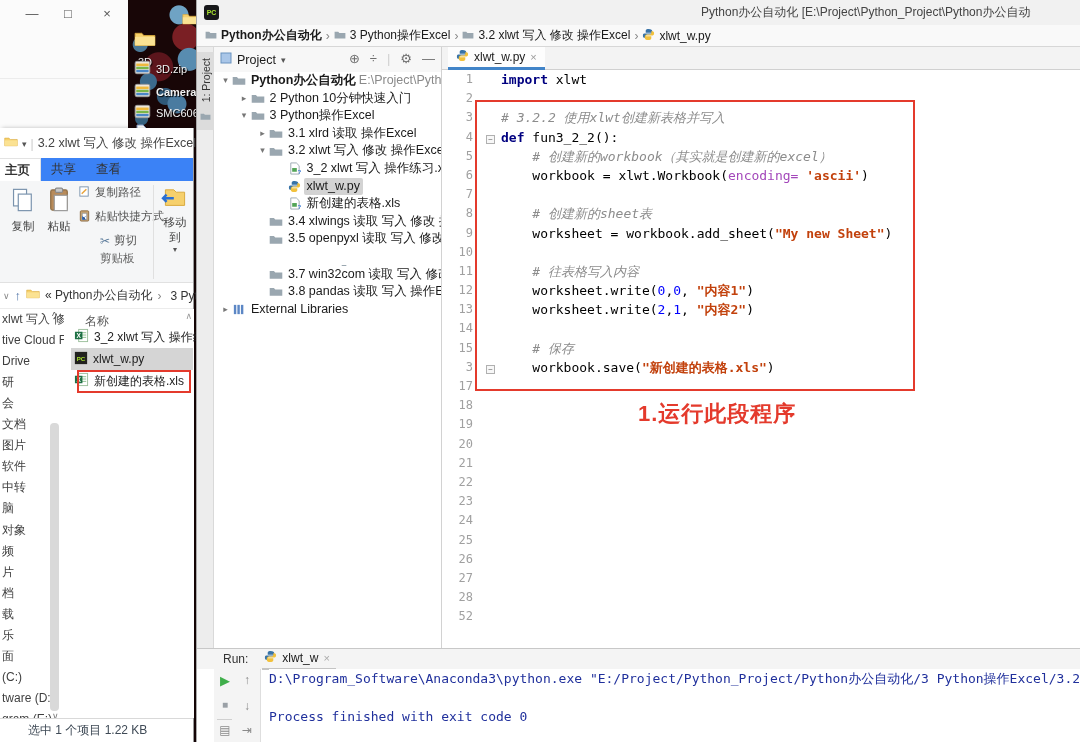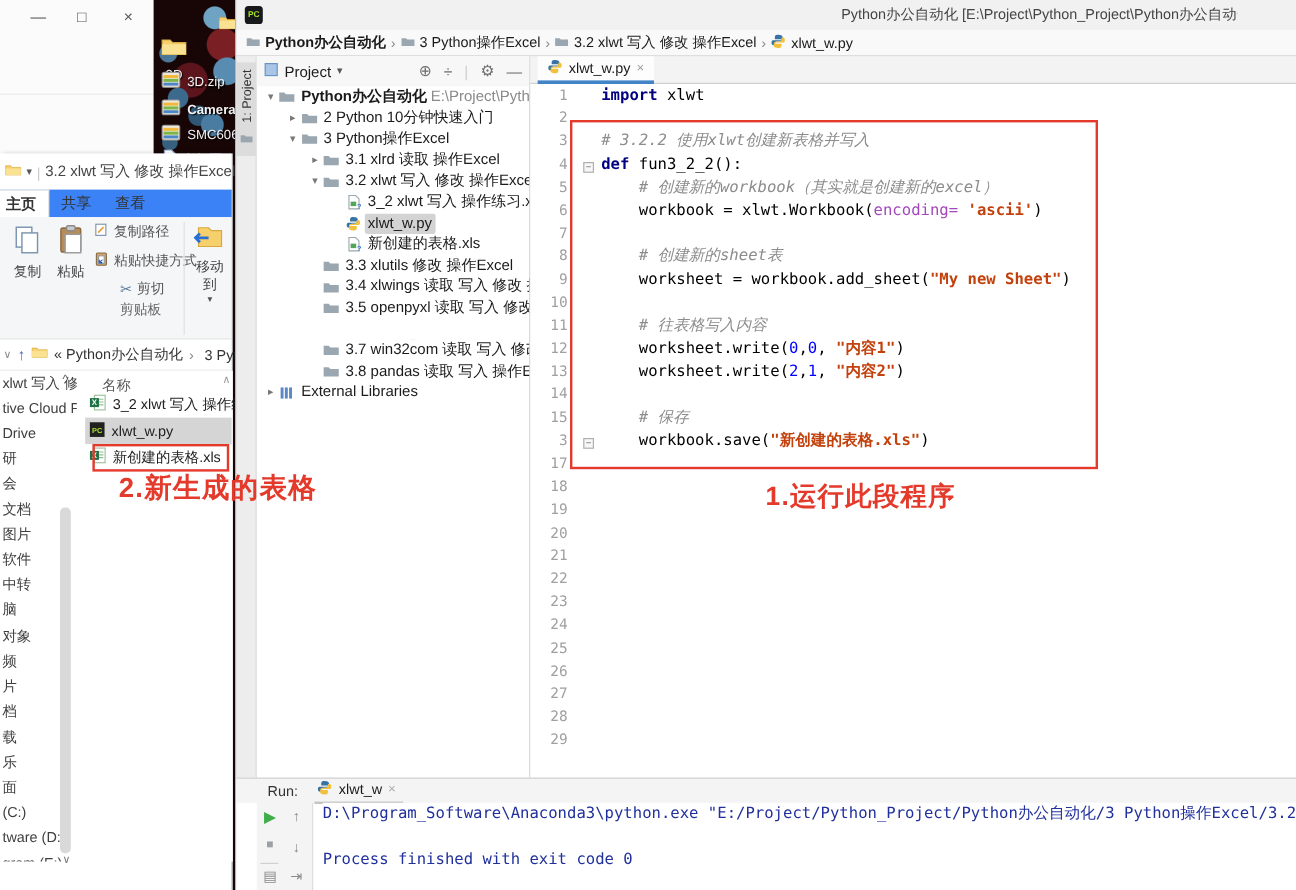--- a/index.html
+++ b/index.html
@@ -323,20 +323,23 @@
                 <line x1="7" y1="5" x2="13" y2="5" stroke="#8fc08f"></line>
                 <line x1="7" y1="7.5" x2="13" y2="7.5" stroke="#8fc08f"></line>
                 <line x1="7" y1="10" x2="13" y2="10" stroke="#8fc08f"></line>
                 <rect x="1" y="4" width="8" height="8" fill="#1e7145"></rect>
                 <text x="5" y="10.4" fill="#fff" font-size="7" text-anchor="middle" font-weight="bold">X</text>
               </svg></span>
             <span>新创建的表格.xls</span>
           </div>
         </div>
     </div>
+    <div class="ex-status">
+      <span>选中 1 个项目   1.22 KB</span>
+    </div>
   </div>
 
   <div class="pycharm">
     <div class="pc-titlebar">
       <div class="pc-logo">PC</div>
       <div class="pc-title">Python办公自动化 [E:\Project\Python_Project\Python办公自动化] - ...\xlwt_w.py</div>
     </div>
     <div class="pc-crumbbar" id="pc-crumbs">
         <span class="crumb">
           <span><svg width="12" height="9.600000000000001" viewBox="0 0 20 16">
@@ -467,29 +470,20 @@
           <div class="tree-row" style="padding-left: 60.5px;">
             <span class="chev"></span>
             <span class="ticon">
               <svg width="13" height="13" viewBox="0 0 14 14">
                 <path d="M3 1 h6 l3 3 v9 H3 z" fill="#fff" stroke="#9aa7b0"></path>
                 <rect x="4.5" y="6.5" width="5" height="4" fill="#53a557"></rect>
                 <text x="10.2" y="13" font-size="6.5" fill="#3b7bd4" font-weight="bold">?</text>
               </svg>
             </span>
             <span class="twrap"><span class="tlabel">新创建的表格.xls</span></span>
-          </div>
-          <div class="tree-row" style="padding-left: 42px;">
-            <span class="chev"></span>
-            <span class="ticon">
-              <svg width="14" height="11.200000000000001" viewBox="0 0 20 16">
-                <path d="M1 3 h6 l2 2 h10 v9 H1 z" fill="#9aa7b0"></path>
-              </svg>
-            </span>
-            <span class="twrap"><span class="tlabel">3.3 xlutils 修改 操作Excel</span></span>
           </div>
           <div class="tree-row" style="padding-left: 42px;">
             <span class="chev"></span>
             <span class="ticon">
               <svg width="14" height="11.200000000000001" viewBox="0 0 20 16">
                 <path d="M1 3 h6 l2 2 h10 v9 H1 z" fill="#9aa7b0"></path>
               </svg>
             </span>
             <span class="twrap"><span class="tlabel">3.4 xlwings 读取 写入 修改 操作Exc</span></span>
           </div>
@@ -579,21 +573,21 @@
           <div>19</div>
           <div>20</div>
           <div>21</div>
           <div>22</div>
           <div>23</div>
           <div>24</div>
           <div>25</div>
           <div>26</div>
           <div>27</div>
           <div>28</div>
-          <div>29</div>
+          <div>52</div>
         </div>
       <div class="codecol" id="codecol"><div><span class="tk-kw">import</span><span class="tk-pl"> xlwt</span></div><div></div><div><span class="tk-cm"># 3.2.2 使用xlwt创建新表格并写入</span></div><div><span class="tk-kw">def</span><span class="tk-pl"> fun3_2_2():</span></div><div><span class="tk-cm">    # 创建新的workbook（其实就是创建新的excel）</span></div><div><span class="tk-pl">    workbook = xlwt.Workbook(</span><span class="tk-pm">encoding=</span><span class="tk-pl"> </span><span class="tk-st">'ascii'</span><span class="tk-pl">)</span></div><div></div><div><span class="tk-cm">    # 创建新的sheet表</span></div><div><span class="tk-pl">    worksheet = workbook.add_sheet(</span><span class="tk-st">"My new Sheet"</span><span class="tk-pl">)</span></div><div></div><div><span class="tk-cm">    # 往表格写入内容</span></div><div><span class="tk-pl">    worksheet.write(</span><span class="tk-nm">0</span><span class="tk-pl">,</span><span class="tk-nm">0</span><span class="tk-pl">, </span><span class="tk-st">"内容1"</span><span class="tk-pl">)</span></div><div><span class="tk-pl">    worksheet.write(</span><span class="tk-nm">2</span><span class="tk-pl">,</span><span class="tk-nm">1</span><span class="tk-pl">, </span><span class="tk-st">"内容2"</span><span class="tk-pl">)</span></div><div></div><div><span class="tk-cm">    # 保存</span></div><div><span class="tk-pl">    workbook.save(</span><span class="tk-st">"新创建的表格.xls"</span><span class="tk-pl">)</span></div><div></div><div></div><div></div><div></div><div></div><div></div><div></div><div></div><div></div><div></div><div></div><div></div><div></div></div>
       <div class="fold-mark" style="top:65px;">−</div>
       <div class="fold-mark" style="top:295px;">−</div>
     </div>
 
     <div class="runpanel">
       <div class="run-header">
         <span class="run-label">Run:</span>
         <div class="run-tab">
@@ -614,15 +608,14 @@
         <span class="rt-icon" style="left:25px;top:30px;">↓</span>
         <span class="rt-icon" style="left:25px;top:54px;">⇥</span>
       </div>
       <div class="console" id="console"><div class="cline" style="margin-bottom: 19px;">D:\Program_Software\Anaconda3\python.exe "E:/Project/Python_Project/Python办公自动化/3 Python操作Excel/3.2 xl</div><div class="cline">Process finished with exit code 0</div></div>
     </div>
   </div>
 
   <div class="red-rect" style="left:475px;top:100px;width:440px;height:291px;"></div>
   <div class="red-rect" style="left:77px;top:370px;width:114px;height:23px;"></div>
   <div class="red-note" style="left:638px;top:399px;font-size:22px;">1.运行此段程序</div>
-  <div class="red-note" style="left:99px;top:391px;font-size:23px;">2.新生成的表格</div>
 
 </div>
 
 </body></html>

